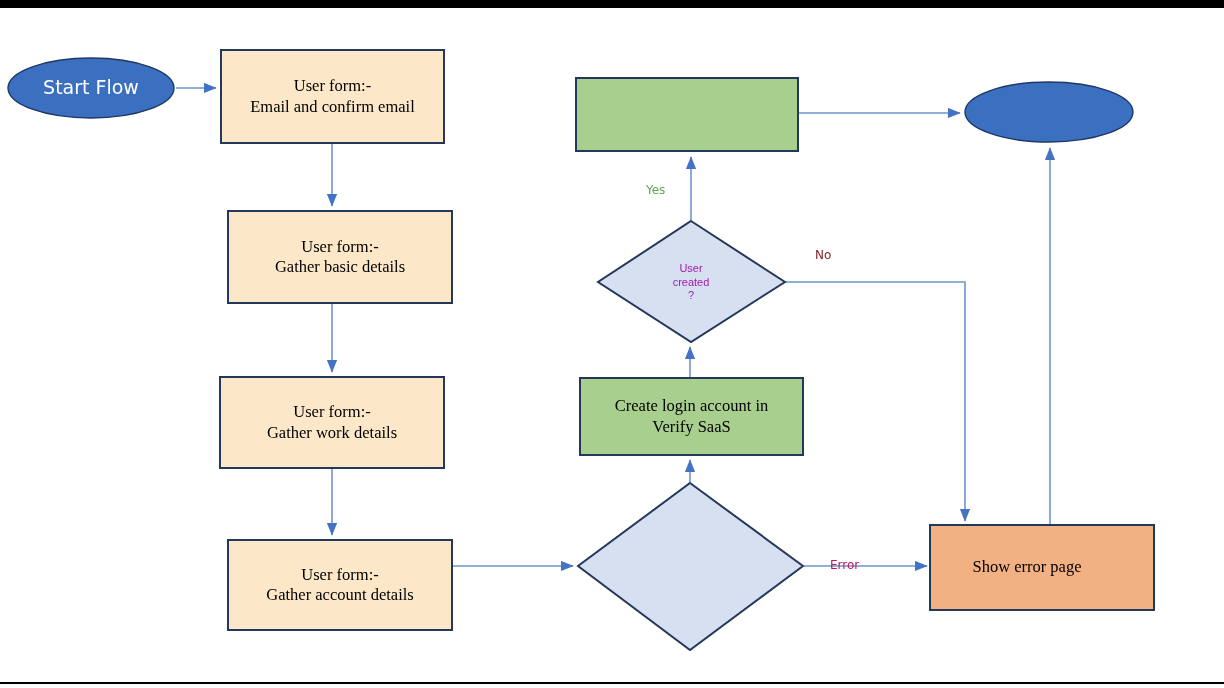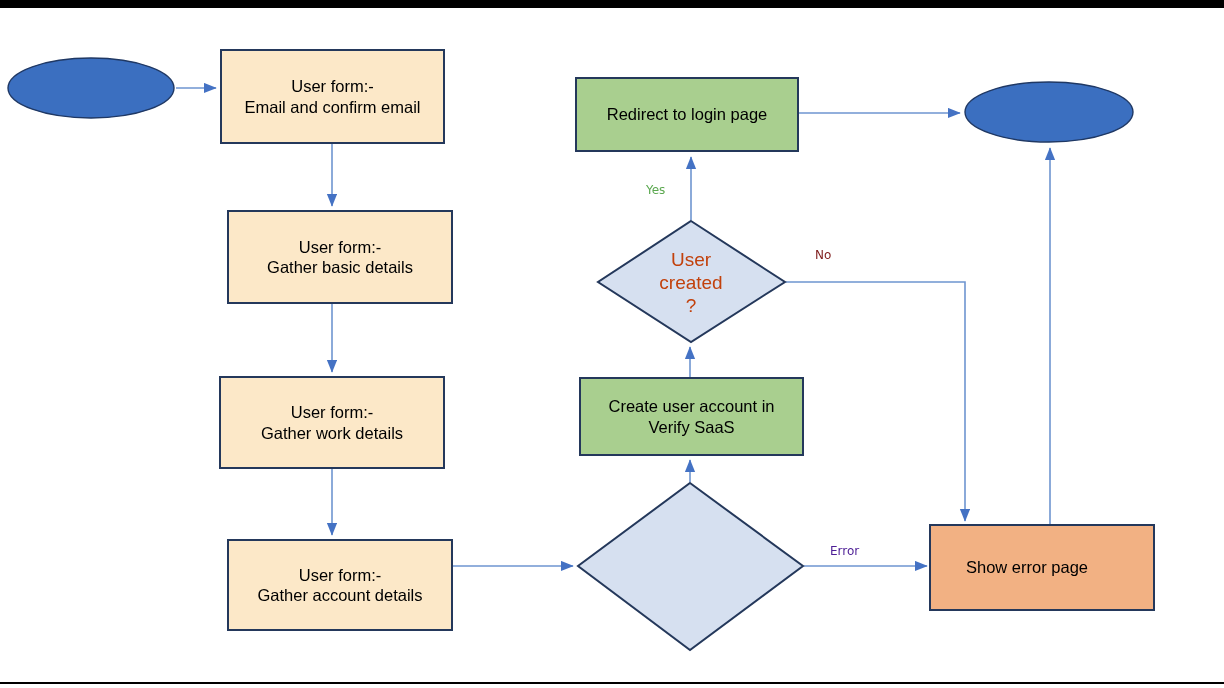--- a/index.html
+++ b/index.html
@@ -28,31 +28,31 @@
     align-items: center;
     justify-content: center;
     text-align: center;
     white-space: pre-line;
     pointer-events: none;
     line-height: 1.22;
   }
   .label-process {
     font-size: 16.5px;
     color: #000000;
-    font-family: Liberation Sans, sans-serif;
+    font-family: Liberation Serif, serif;
   }
   .label-terminator {
     font-size: 19px;
     color: #ffffff;
     font-family: "DejaVu Sans", sans-serif;
     font-weight: 400;
   }
   .label-decision {
-    font-size: 19px;
-    color: #c2410c;
+    font-size: 11px;
+    color: #a21caf;
     font-family: "Liberation Sans", sans-serif;
   }
   .edge-label {
     position: absolute;
     font-size: 12px;
     font-family: "DejaVu Sans", sans-serif;
     white-space: nowrap;
     pointer-events: none;
   }
   .top-bar {
@@ -129,46 +129,46 @@
 
     <polygon points="691,221 785,282 691,342 598,282" fill="#D6E0F0" stroke="#24385B" stroke-width="2"></polygon>
 
     <rect x="576" y="78" width="222" height="73" fill="#A9CF8F" stroke="#24385B" stroke-width="2"></rect>
 
     <rect x="930" y="525" width="224" height="85" fill="#F2B183" stroke="#24385B" stroke-width="2"></rect>
 
     <ellipse cx="1049" cy="112" rx="84" ry="30" fill="#3B6FC0" stroke="#1F3864" stroke-width="1.4"></ellipse>
   </svg>
 
+  <div class="node-label label-terminator" style="left:8px; top:58px; width:166px; height:60px;">Start Flow</div>
 
   <div class="node-label label-process" style="left:221px; top:50px; width:223px; height:93px;">User form:-
 Email and confirm email</div>
 
   <div class="node-label label-process" style="left:228px; top:211px; width:224px; height:92px;">User form:-
 Gather basic details</div>
 
   <div class="node-label label-process" style="left:220px; top:377px; width:224px; height:91px;">User form:-
 Gather work details</div>
 
   <div class="node-label label-process" style="left:228px; top:540px; width:224px; height:90px;">User form:-
 Gather account  details</div>
 
 
-  <div class="node-label label-process" style="left:580px; top:378px; width:223px; height:77px;">Create user account in
+  <div class="node-label label-process" style="left:580px; top:378px; width:223px; height:77px;">Create login account in
 Verify SaaS</div>
 
   <div class="node-label label-decision" style="left:611px; top:240px; width:160px; height:85px;">User
 created
 ?</div>
 
-  <div class="node-label label-process" style="left:576px; top:78px; width:222px; height:73px;">Redirect to login page</div>
 
   <div class="node-label label-process" style="left:930px; top:525px; width:194px; height:85px;">Show error page</div>
 
 
   <div class="edge-label" style="left:646px; top:183px; color:#5BA84F;">Yes</div>
 
   <div class="edge-label" style="left:815px; top:248px; color:#7f1d1d;">No</div>
 
-  <div class="edge-label" style="left:830px; top:544px; color:#4c1d95;">Error</div>
+  <div class="edge-label" style="left:830px; top:558px; color:#be185d;">Error</div>
 
   <div class="bottom-rule"></div>
 </div>
 
 </body></html>

